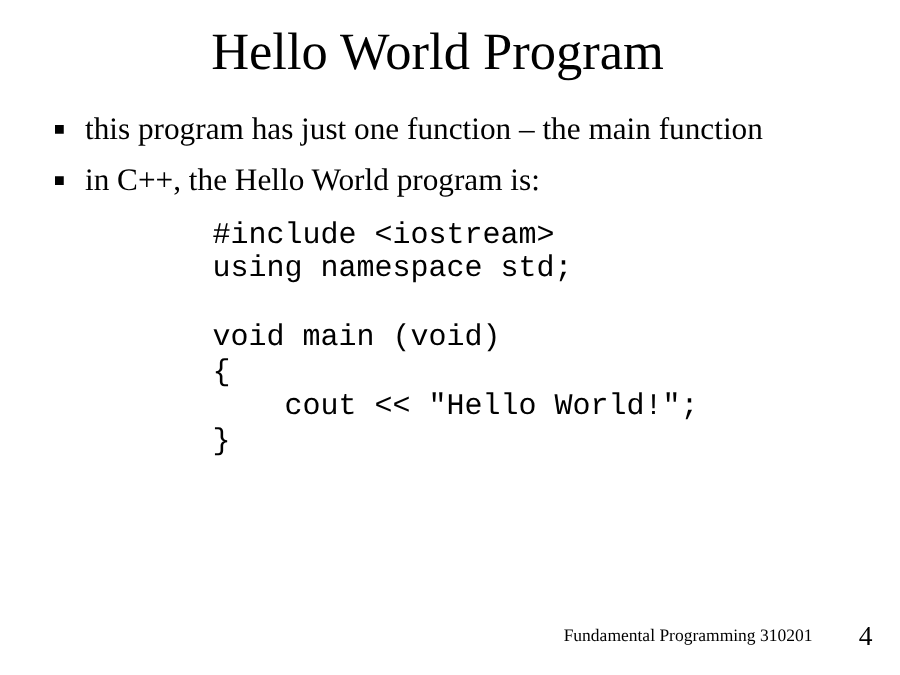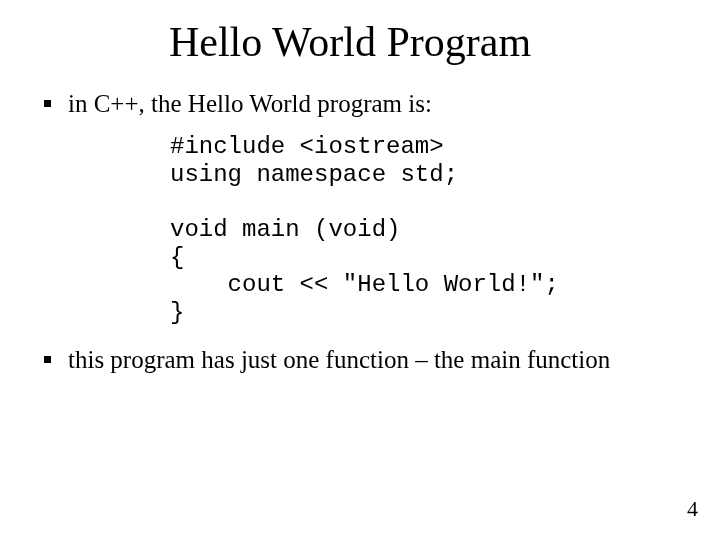--- a/index.html
+++ b/index.html
@@ -61,28 +61,29 @@
   }
 </style>
 </head>
 <body>
 
 <div class="slide">
   <h1 class="title">Hello World Program</h1>
 
   <ul class="bullets">
     <li>
+      <span>this program has just one function – the main function</span>
+    </li>
+    <li>
       <span>in C++, the Hello World program is:</span>
       <div class="code">#include &lt;iostream&gt;
 using namespace std;
 
 void main (void)
 {
     cout &lt;&lt; "Hello World!";
 }</div>
     </li>
-    <li>
-      <span>this program has just one function – the main function</span>
-    </li>
   </ul>
 
+  <div class="footer">Fundamental Programming 310201</div>
   <div class="pagenum">4</div>
 </div>
 
 </body></html>

